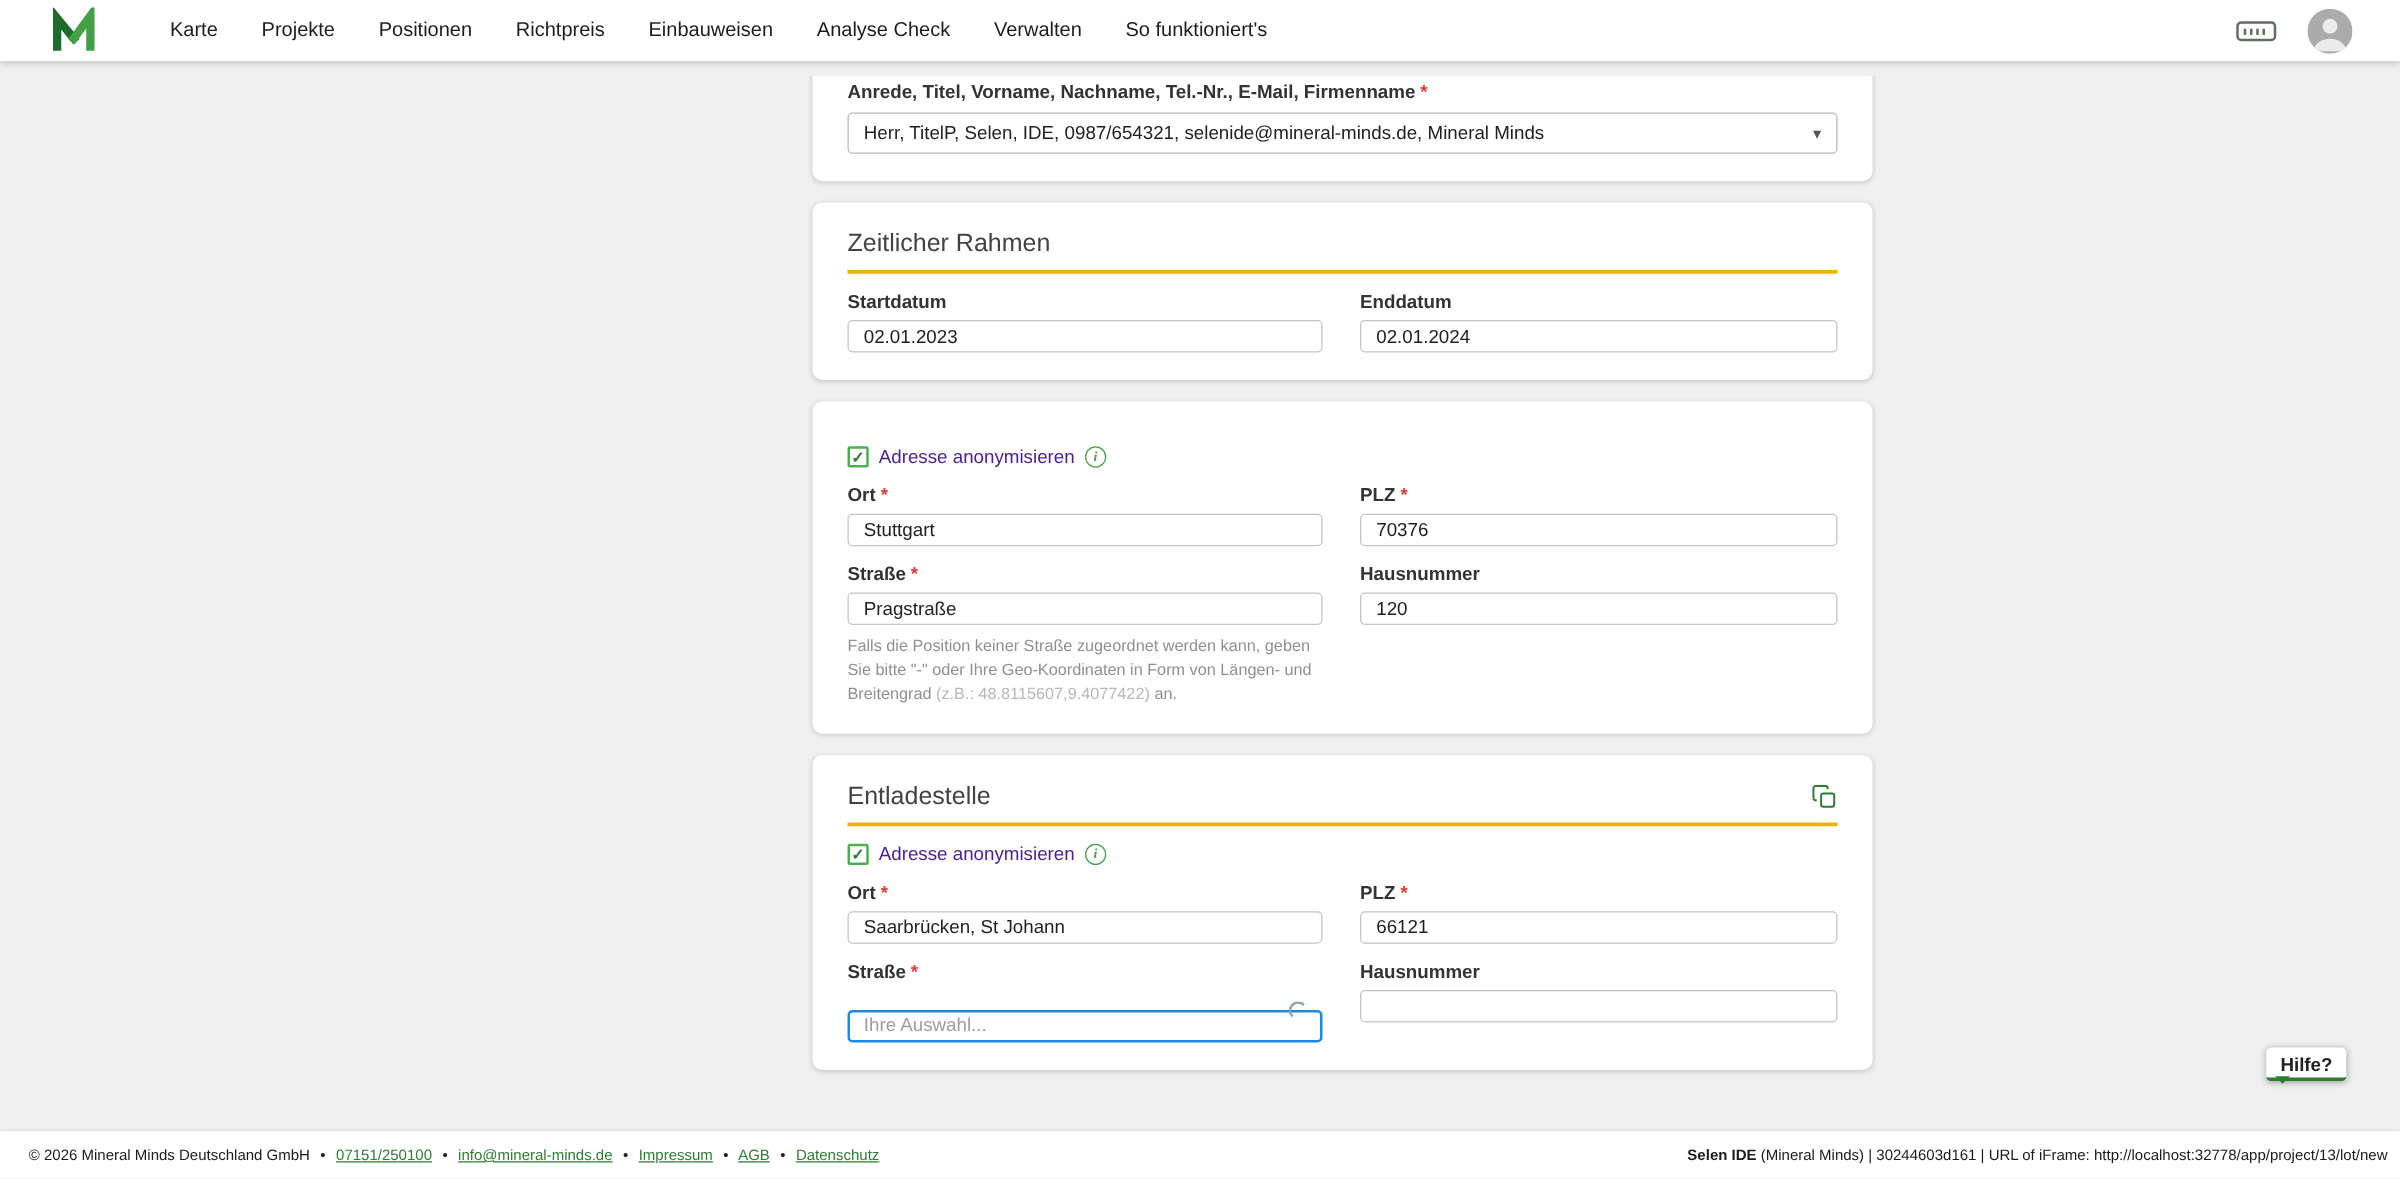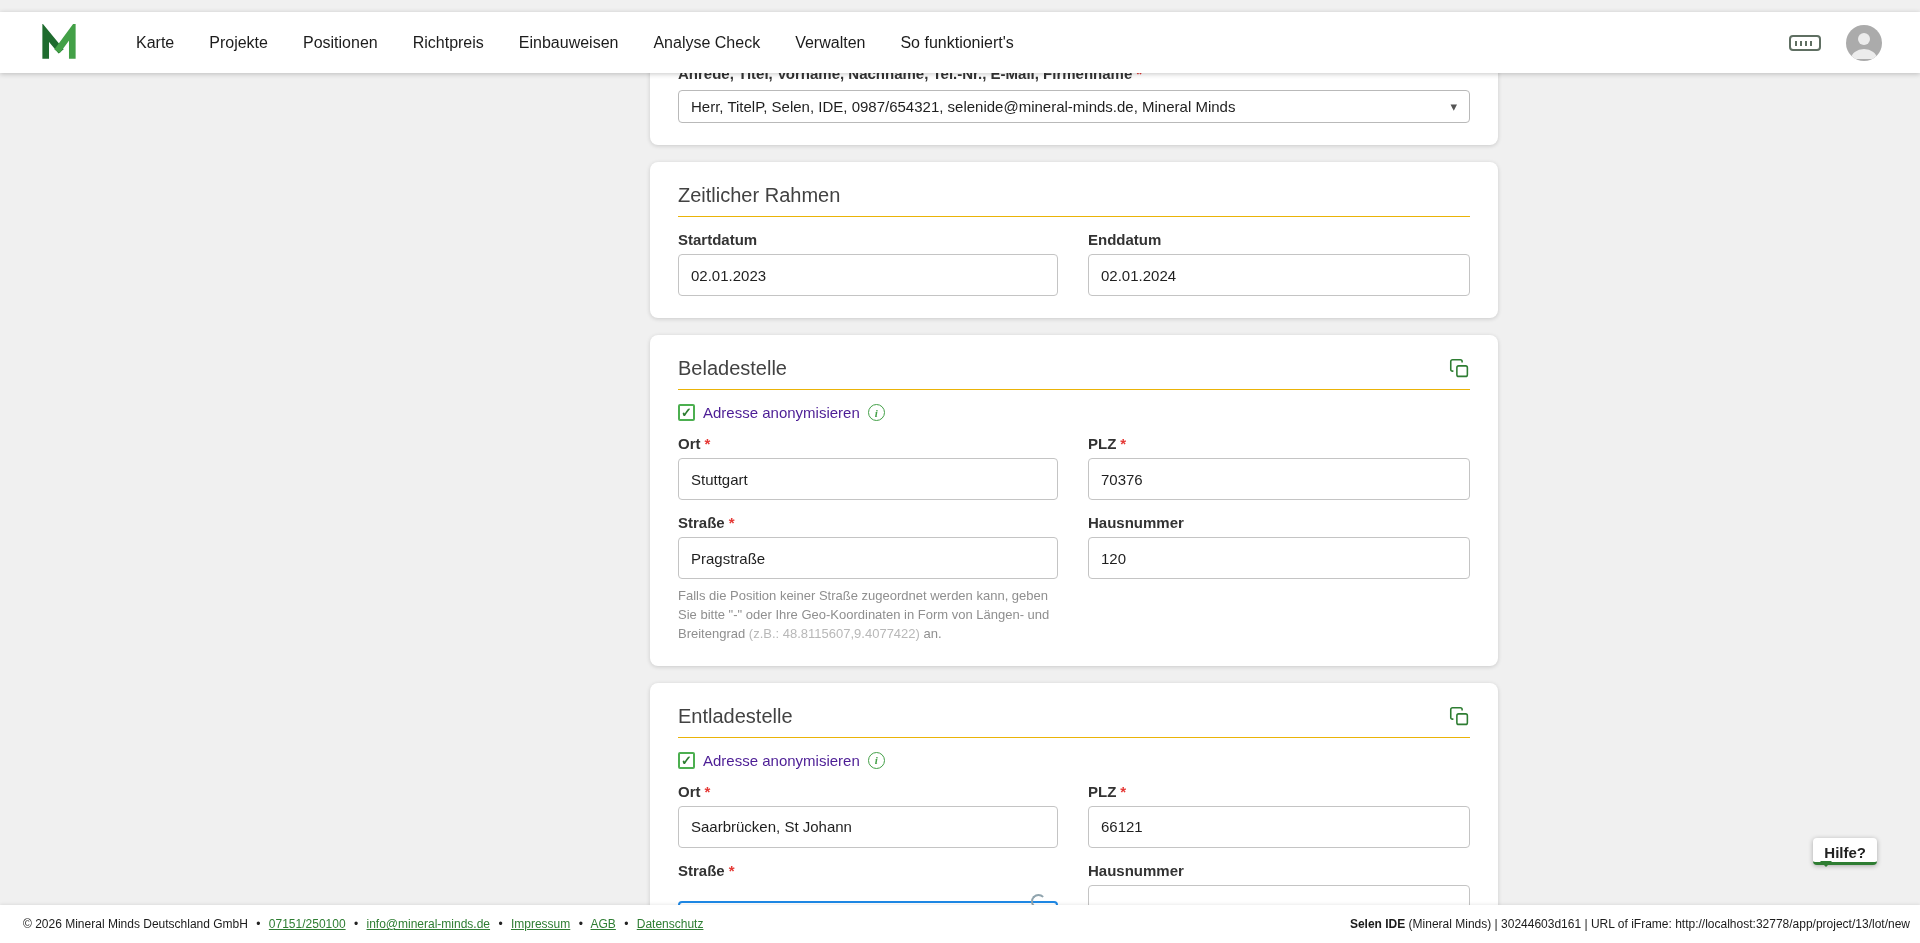--- a/index.html
+++ b/index.html
@@ -1,54 +1,54 @@
 <!DOCTYPE html>
 <html><head>
 <meta charset="utf-8">
 <style>
   * { margin:0; padding:0; box-sizing:border-box; }
   html,body { width:1920px; height:943px; overflow:hidden; }
   body { font-family:"Liberation Sans", sans-serif; background:#f0f0f0; position:relative; color:#1f1f1f; }
 
   
-  .nav { position:absolute; top:12px; left:0; right:0; height:61px; background:#fff;
+  .nav { position:absolute; top:0; left:0; right:0; height:49px; background:#fff;
          box-shadow:0 1px 5px rgba(0,0,0,.22); display:flex; align-items:center; z-index:20; }
   .logo { margin-left:40px; display:flex; align-items:center; cursor:pointer; }
   .nav-links { display:flex; gap:35px; margin-left:58px; }
   .nav-link { font-size:16px; font-weight:500; color:#1c1c1c; cursor:pointer; text-decoration:none; white-space:nowrap; }
   .nav-right { margin-left:auto; margin-right:38px; display:flex; align-items:center; gap:24px; }
   .icon-btn { cursor:pointer; display:flex; align-items:center; }
 
   
   .main { position:absolute; top:61px; left:0; right:0; bottom:38px; overflow:hidden; }
   .form-col { position:absolute; left:650px; width:848px; top:0; margin-top:-32px; }
 
   .card { background:#fff; border-radius:8px; box-shadow:0 1px 4px rgba(0,0,0,.16);
           padding:22px 28px; margin-bottom:17px; }
   .card.first { padding-top:36px; }
 
   .card-head { display:flex; align-items:center; justify-content:space-between;
-               border-bottom:1px solid #eab308; padding-bottom:9px; }
+               border-bottom:3px solid #eab308; padding-bottom:9px; }
   .card-title { font-size:20px; font-weight:400; color:#424242; }
   .copy-btn { cursor:pointer; display:flex; }
 
   .check-row { display:flex; align-items:center; gap:8px; margin-top:14px; cursor:pointer; }
   .checkbox { width:17px; height:17px; border:2px solid #4caf50; border-radius:2px; background:#fff;
               display:flex; align-items:center; justify-content:center; color:#2e7d32;
               font-size:13px; font-weight:700; line-height:1; }
   .check-label { font-size:15px; color:#4c1d95; }
   .info-icon { width:17px; height:17px; border:1.5px solid #43a047; border-radius:50%; color:#43a047;
                display:flex; align-items:center; justify-content:center; font-size:11px;
                font-family:"Liberation Serif", serif; font-style:italic; font-weight:700; cursor:pointer; }
 
   .field-grid { display:grid; grid-template-columns:380px 1fr; column-gap:30px; }
   .field { margin-top:14px; }
   .f-label { display:block; font-size:15px; font-weight:600; color:#333; }
   .req { color:#e53935; margin-left:4px; font-weight:600; }
-  .f-input { margin-top:6px; width:100%; height:42px; border:1px solid #c4c4c4; border-radius:4px;
+  .f-input { margin-top:6px; width:100%; height:26px; border:1px solid #c4c4c4; border-radius:4px;
              padding:0 12px; font-size:15px; color:#1f1f1f; font-family:"Liberation Sans",sans-serif;
              background:#fff; outline:none; }
   .input-wrap { position:relative; margin-top:6px; }
   .input-wrap .f-input { margin-top:0; }
   .f-input.focused { border:2px solid #1e88e5; padding:0 11px;margin-top:16px; }
   .f-input::placeholder { color:#9e9e9e; }
   .spinner { position:absolute; right:12px; top:9px; width:15px; height:15px; border-radius:50%;
              border:2px solid transparent; border-top-color:#90a4ae; border-left-color:#90a4ae;
              animation:spin 1s linear infinite; }
   @keyframes spin { to { transform:rotate(360deg); } }
@@ -145,29 +145,20 @@
           <input class="f-input" value="02.01.2023" style="">
         </div>
         <div class="field">
           <label class="f-label">Enddatum</label>
           <input class="f-input" value="02.01.2024" style="">
         </div>
       </div>
     </section>
 
     <section class="card">
-      <div class="card-head">
-        <h2 class="card-title">Beladestelle</h2>
-        <span class="copy-btn">
-          <svg width="21" height="21" viewBox="0 0 24 24" fill="none" stroke="#2e7d32" stroke-width="1.8">
-            <rect x="9" y="9" width="12" height="12" rx="2"></rect>
-            <path d="M5 15 H4 a2 2 0 0 1 -2 -2 V4 a2 2 0 0 1 2 -2 h9 a2 2 0 0 1 2 2 v1"></path>
-          </svg>
-        </span>
-      </div>
       <div class="check-row">
         <span class="checkbox">✓</span>
         <span class="check-label">Adresse anonymisieren</span>
         <span class="info-icon">i</span>
       </div>
       <div class="field-grid">
         <div class="field">
           <label class="f-label"><span>Ort</span><span class="req">*</span></label>
           <input class="f-input" value="Stuttgart" style="">
         </div>

